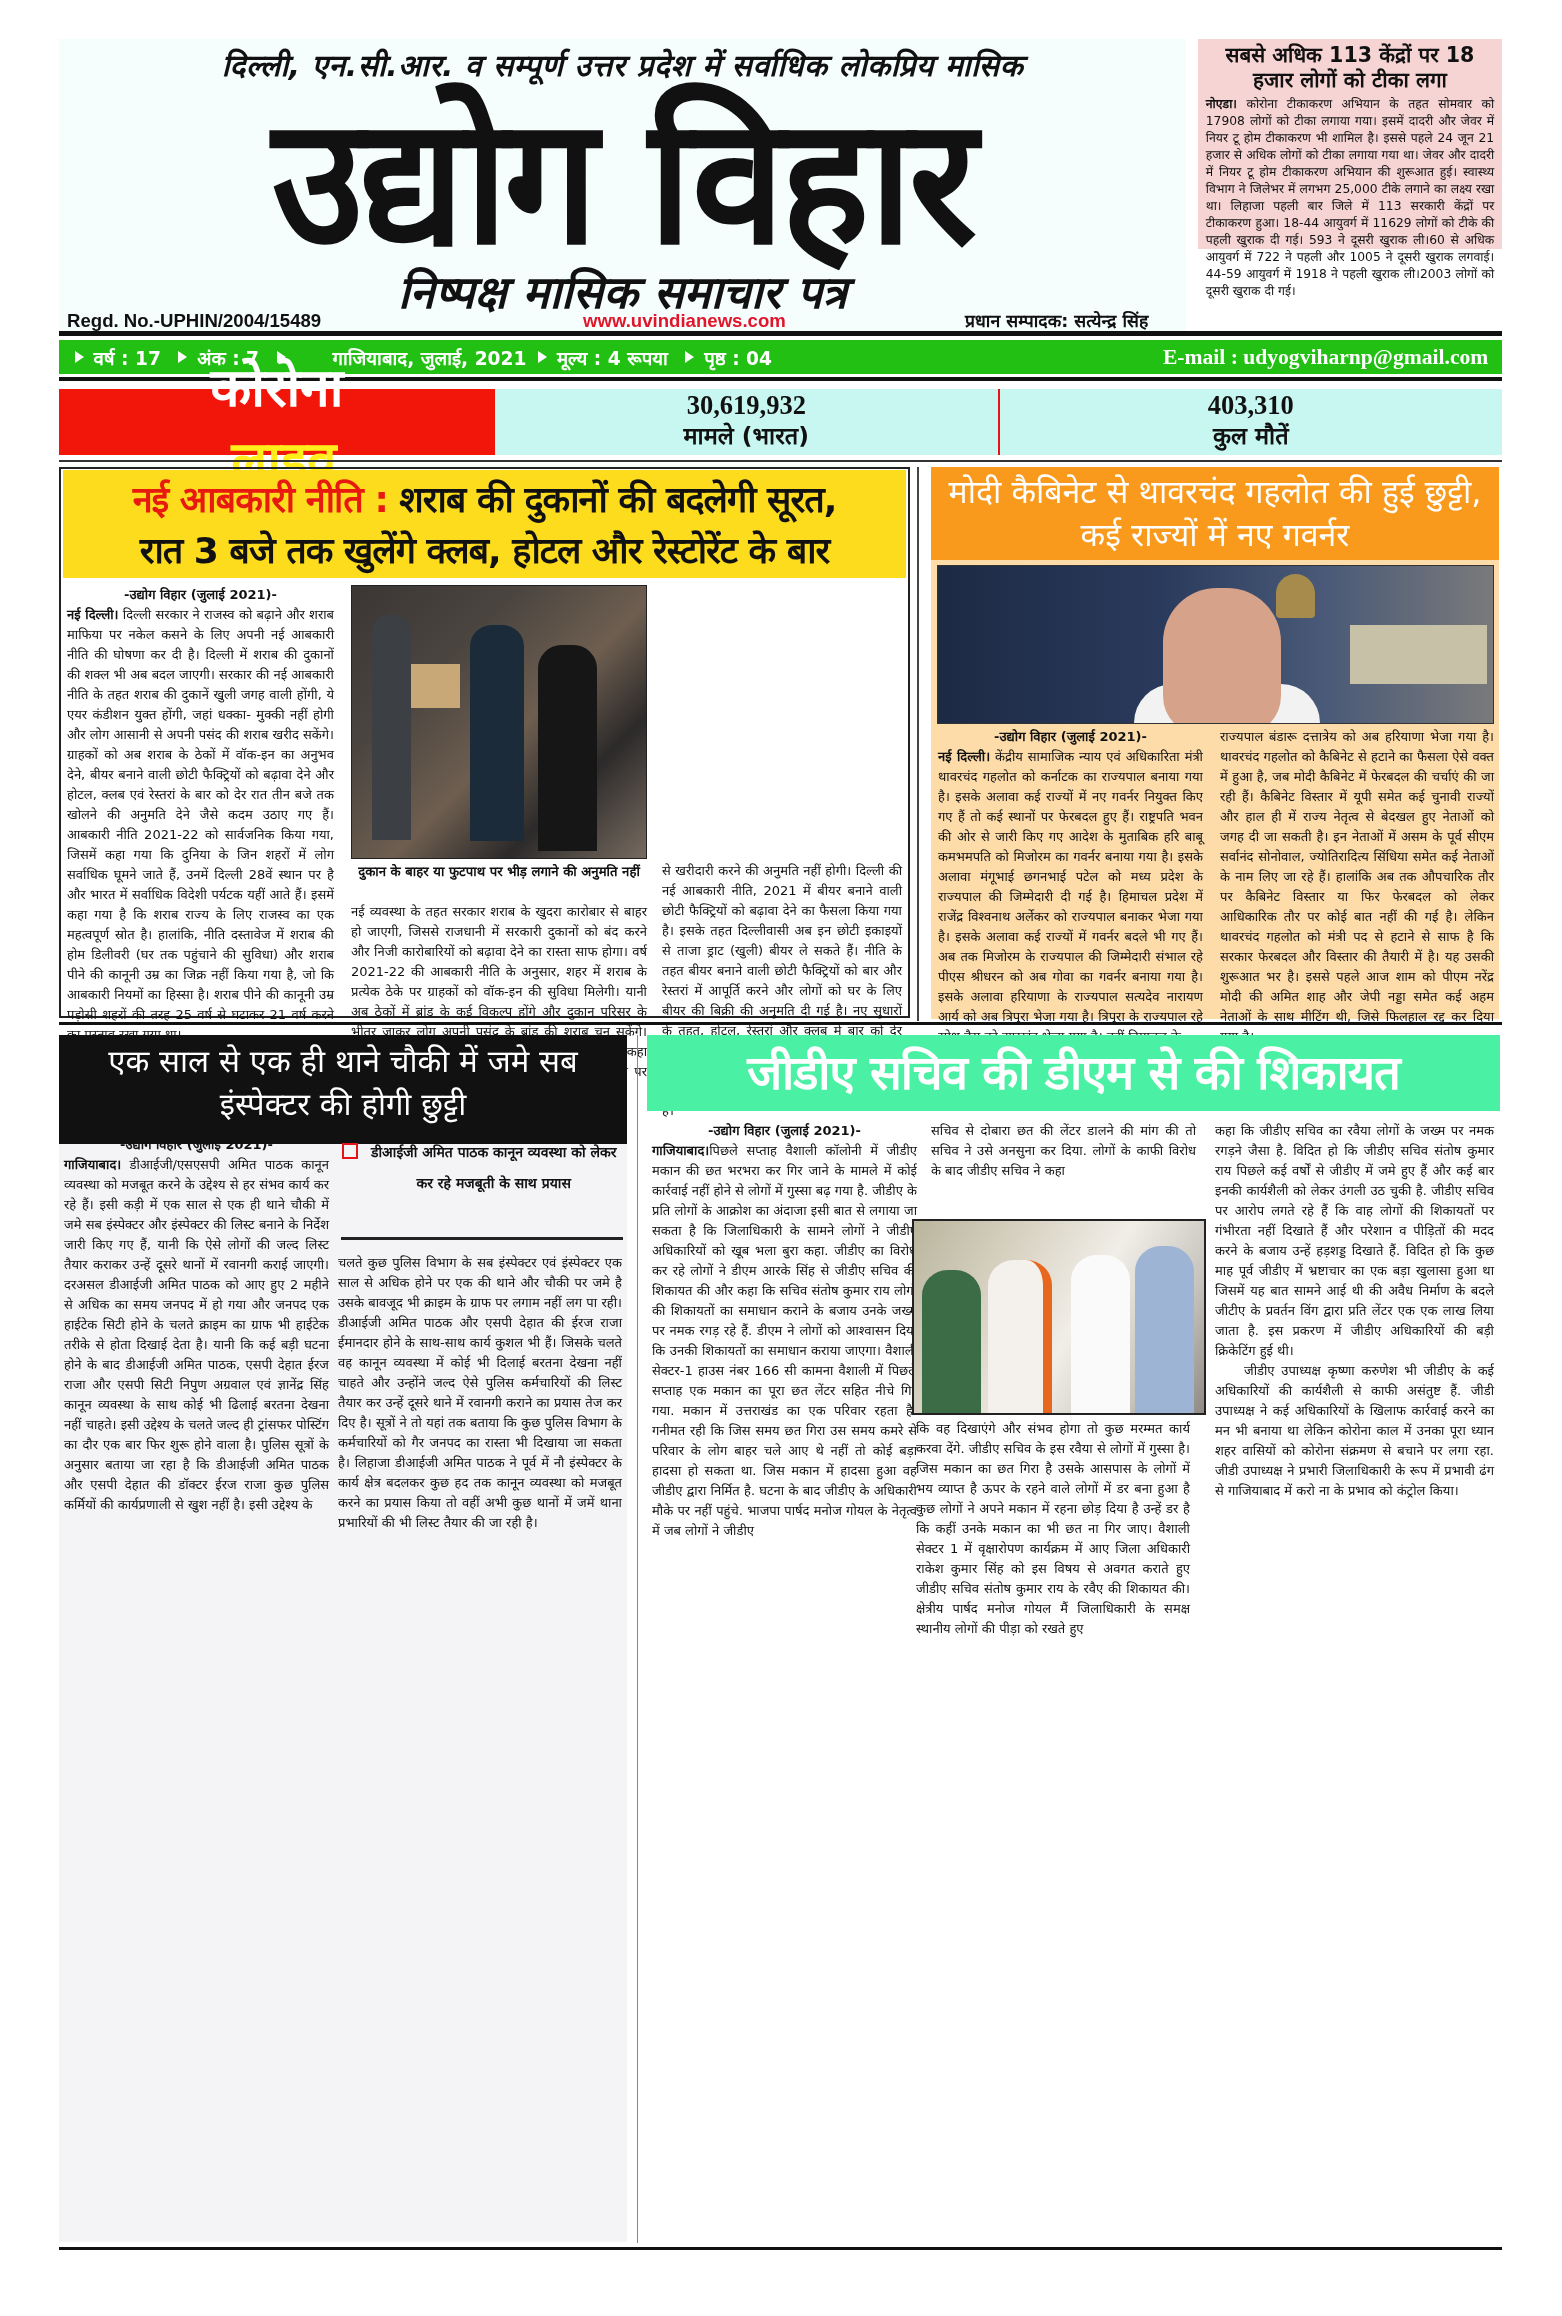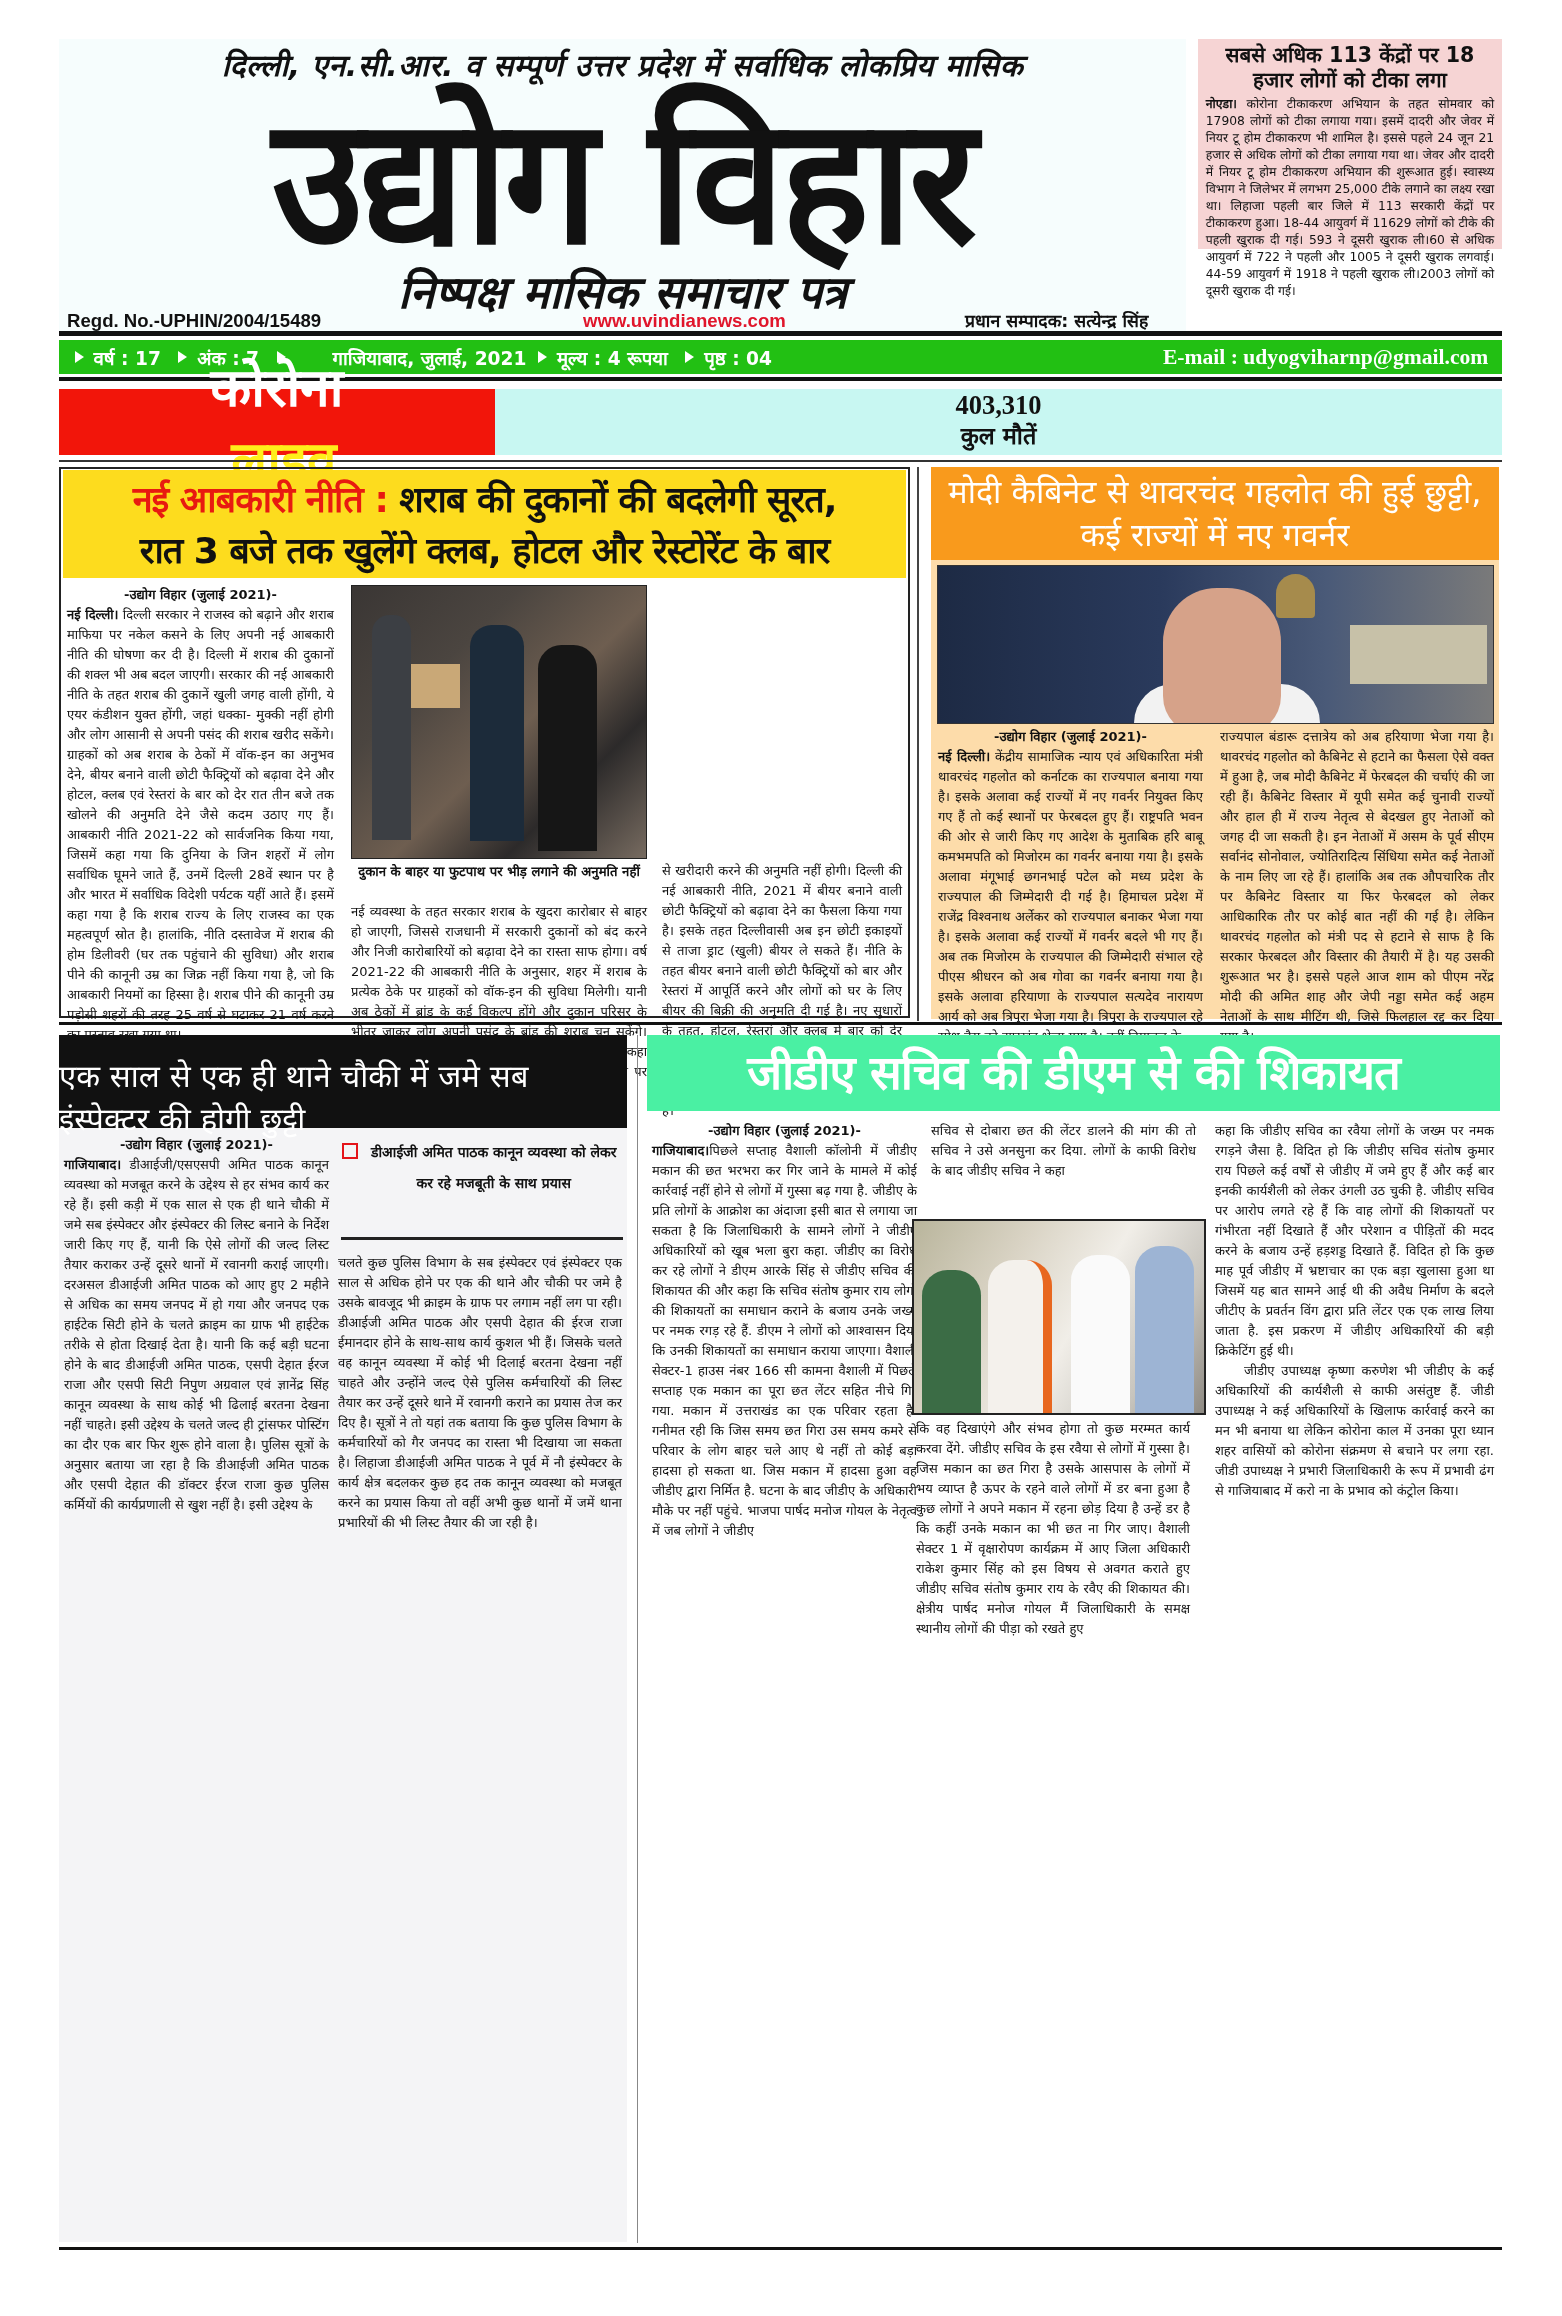--- a/index.html
+++ b/index.html
@@ -67,21 +67,21 @@
   .a2-photo .shirt { position: absolute; left: 196px; top: 118px; width: 186px; height: 59px; background: #f2f2f2; border-radius: 39px 39px 0 0; }
   .a2-photo .emblem { position: absolute; left: 338px; top: 7.8px; width: 39px; height: 44px; background: #a68b4c; border-radius: 19.6px 19.6px 3.9px 3.9px; }
   .a2-photo .plate { position: absolute; left: 412px; top: 59px; width: 137px; height: 59px; background: #c7c1a8; }
   .a2-c1 { left: 938px; top: 727px; width: 265px; }
   .a2-c2 { left: 1220px; top: 727px; width: 274px; }
 
   
   .hrule-mid { left: 59px; top: 1022px; width: 1443px; height: 2.9px; background: #111; }
 
   
-  .a3-head { left: 59px; top: 1035px; width: 568px; height: 93px; background: #111; text-align: left; color: #fff; font-size: 31px; line-height: 43px; padding-top: 20px; }
+  .a3-head { left: 59px; top: 1035px; width: 568px; height: 109px; background: #111; text-align: center; color: #fff; font-size: 31px; line-height: 43px; padding-top: 5px; }
   .a3-bg { left: 59px; top: 1128px; width: 568px; height: 1114px; background: #f4f4f6; }
   .a3-c1 { left: 64px; top: 1135px; width: 265px; }
   .a3-pull { left: 338px; top: 1137px; width: 284px; }
   .a3-pull .pull-row { display: flex; align-items: flex-start; }
   .a3-pull .pull-icon { width: 15.7px; height: 15.7px; border: 2.9px solid #e4141a; margin: 5.9px 7.8px 0 3.9px; flex: none; }
   .a3-pull .pull-text { font-size: 14px; line-height: 31px; font-weight: bold; color: #111; text-align: center; flex: 1; }
   .a3-pull-rule { left: 341px; top: 1237px; width: 282px; height: 2.9px; background: #222; }
   .a3-c2 { left: 338px; top: 1253px; width: 284px; }
   .vrule2 { left: 637px; top: 1035px; width: 1px; height: 1208px; background: #888; }
 
@@ -141,20 +141,24 @@
     <span class="email">E-mail : udyogviharnp@gmail.com</span>
   </div>
   <div class="abs rule-bot"></div>
 
   <div class="abs corona-title">
     <span>कोरोना</span>
     <span class="live">लाइव</span>
   </div>
   <div class="abs corona-stats">
     <div class="stat">
+      <div class="num">30,619,932</div>
+      <div class="lbl">मामले (भारत)</div>
+    </div>
+    <div class="stat">
       <div class="num">403,310</div>
       <div class="lbl">कुल मौतें</div>
     </div>
   </div>
   <div class="abs rule-corona"></div>
 
   <div class="abs a1-frame"></div>
   <div class="abs a1-head">
     <span class="red">नई आबकारी नीति :</span><span> शराब की दुकानों की बदलेगी सूरत,</span><br>
     <span>रात 3 बजे तक खुलेंगे क्लब, होटल और रेस्टोरेंट के बार</span>

